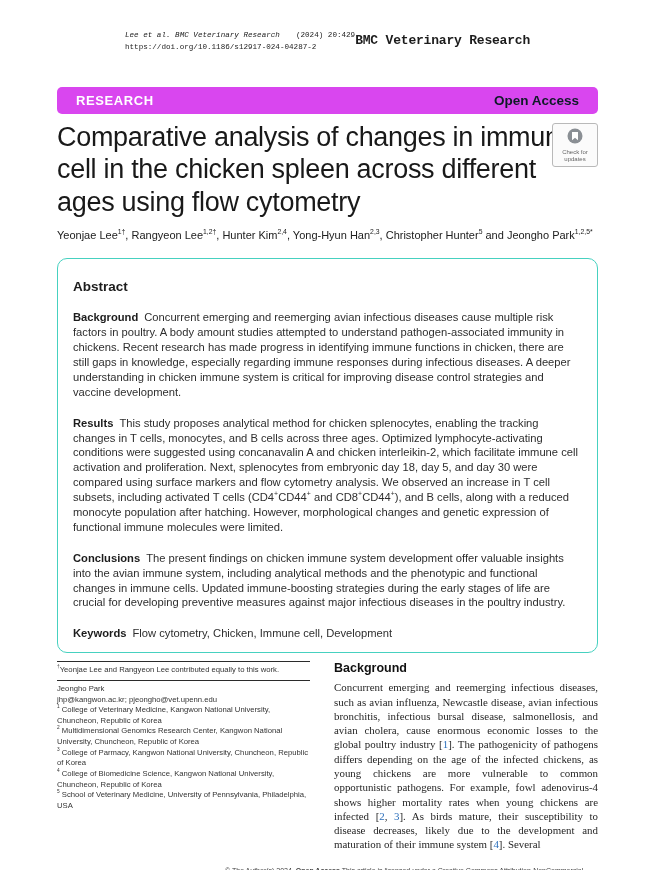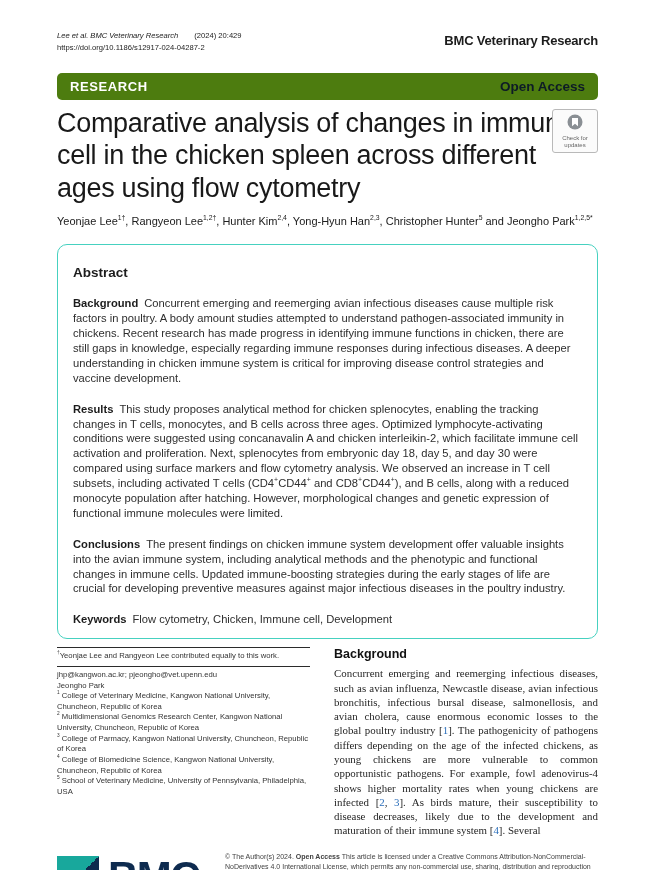--- a/index.html
+++ b/index.html
@@ -1,28 +1,28 @@
 <!DOCTYPE html>
 <html><head>
 <meta charset="utf-8">
 <style>
   html,body{margin:0;padding:0;background:#ffffff;}
   .page{position:relative;width:655px;height:870px;background:#fff;box-sizing:border-box;
         padding:30px 57px 0 57px;font-family:"Liberation Sans",sans-serif;color:#1c1c1c;overflow:hidden;}
 
   
-  .topbar{display:flex;justify-content:space-between;align-items:flex-start;}
+  .topbar{display:flex;justify-content:center;align-items:flex-start;font-family:Liberation Mono, monospace;}
   .cite{font-size:7.6px;line-height:1.55;color:#222;}
   .seg-i{font-style:italic;}
   .seg-gap{margin-left:16px;}
   .journal-name{font-size:13px;font-weight:bold;margin-top:3px;letter-spacing:-0.2px;}
 
   
-  .research-bar{margin-top:19px;height:27px;background:#4d7c0f;border-radius:5px;
-                display:flex;justify-content:space-between;align-items:center;padding:0 13px;box-sizing:border-box;}
+  .research-bar{margin-top:33px;height:27px;background:#d946ef;border-radius:5px;
+                display:flex;justify-content:space-between;align-items:center;padding:0 19px;box-sizing:border-box;}
   .research-bar .rtype{color:#ffffff;font-weight:bold;font-size:13px;letter-spacing:0.6px;}
   .research-bar .oa{color:#0d1b26;font-weight:bold;font-size:13.5px;}
 
   
   .title-block{position:relative;margin-top:7px;}
   h1{margin:0;font-size:27px;font-weight:400;line-height:1.22;letter-spacing:-0.3px;color:#191919;max-width:532px;}
   .crossmark{position:absolute;top:2px;right:0;width:40px;border:1px solid #b9b9b9;border-radius:3px;
              background:#fbfbfb;padding:3px 2px 2px;text-align:center;cursor:pointer;}
   .crossmark .cm-line{display:block;font-size:6px;line-height:1.25;color:#666;}
   .authors{margin-top:10px;font-size:11px;color:#202020;}
@@ -93,22 +93,22 @@
     <p><span class="plabel">Results</span><span><span>This study proposes analytical method for chicken splenocytes, enabling the tracking changes in T cells, monocytes, and B cells across three ages. Optimized lymphocyte-activating conditions were suggested using concanavalin A and chicken interleikin-2, which facilitate immune cell activation and proliferation. Next, splenocytes from embryonic day 18, day 5, and day 30 were compared using surface markers and flow cytometry analysis. We observed an increase in T cell subsets, including activated T cells (CD4</span><sup>+</sup><span>CD44</span><sup>+</sup><span> and CD8</span><sup>+</sup><span>CD44</span><sup>+</sup><span>), and B cells, along with a reduced monocyte population after hatching. However, morphological changes and genetic expression of functional immune molecules were limited.</span></span></p>
     <p><span class="plabel">Conclusions</span><span>The present findings on chicken immune system development offer valuable insights into the avian immune system, including analytical methods and the phenotypic and functional changes in immune cells. Updated immune-boosting strategies during the early stages of life are crucial for developing preventive measures against major infectious diseases in the poultry industry.</span></p>
     <p><span class="plabel">Keywords</span><span>Flow cytometry, Chicken, Immune cell, Development</span></p>
   </section>
 
   <div class="columns">
     <div class="col-left">
       <hr class="rule">
       <div class="fn fn-block"><sup>†</sup><span>Yeonjae Lee and Rangyeon Lee contributed equally to this work.</span></div>
       <hr class="rule2">
+      <div class="fn">Jeongho Park</div>
       <div class="fn">jhp@kangwon.ac.kr; pjeongho@vet.upenn.edu</div>
-      <div class="fn">Jeongho Park</div>
       <div class="fn"><sup>1</sup><span> College of Veterinary Medicine, Kangwon National University, Chuncheon, Republic of Korea</span></div>
       <div class="fn"><sup>2</sup><span> Multidimensional Genomics Research Center, Kangwon National University, Chuncheon, Republic of Korea</span></div>
       <div class="fn"><sup>3</sup><span> College of Parmacy, Kangwon National University, Chuncheon, Republic of Korea</span></div>
       <div class="fn"><sup>4</sup><span> College of Biomedicine Science, Kangwon National University, Chuncheon, Republic of Korea</span></div>
       <div class="fn"><sup>5</sup><span> School of Veterinary Medicine, University of Pennsylvania, Philadelphia, USA</span></div>
     </div>
     <div class="col-right">
       <h3>Background</h3>
       <p class="body-serif"><span>Concurrent emerging and reemerging infectious diseases, such as avian influenza, Newcastle disease, avian infectious bronchitis, infectious bursal disease, salmonellosis, and avian cholera, cause enormous economic losses to the global poultry industry [</span><span class="seg-ref">1</span><span>]. The pathogenicity of pathogens differs depending on the age of the infected chickens, as young chickens are more vulnerable to common opportunistic pathogens. For example, fowl adenovirus-4 shows higher mortality rates when young chickens are infected [</span><span class="seg-ref">2</span><span>, </span><span class="seg-ref">3</span><span>]. As birds mature, their susceptibility to disease decreases, likely due to the development and maturation of their immune system [</span><span class="seg-ref">4</span><span>]. Several</span></p>
     </div>

